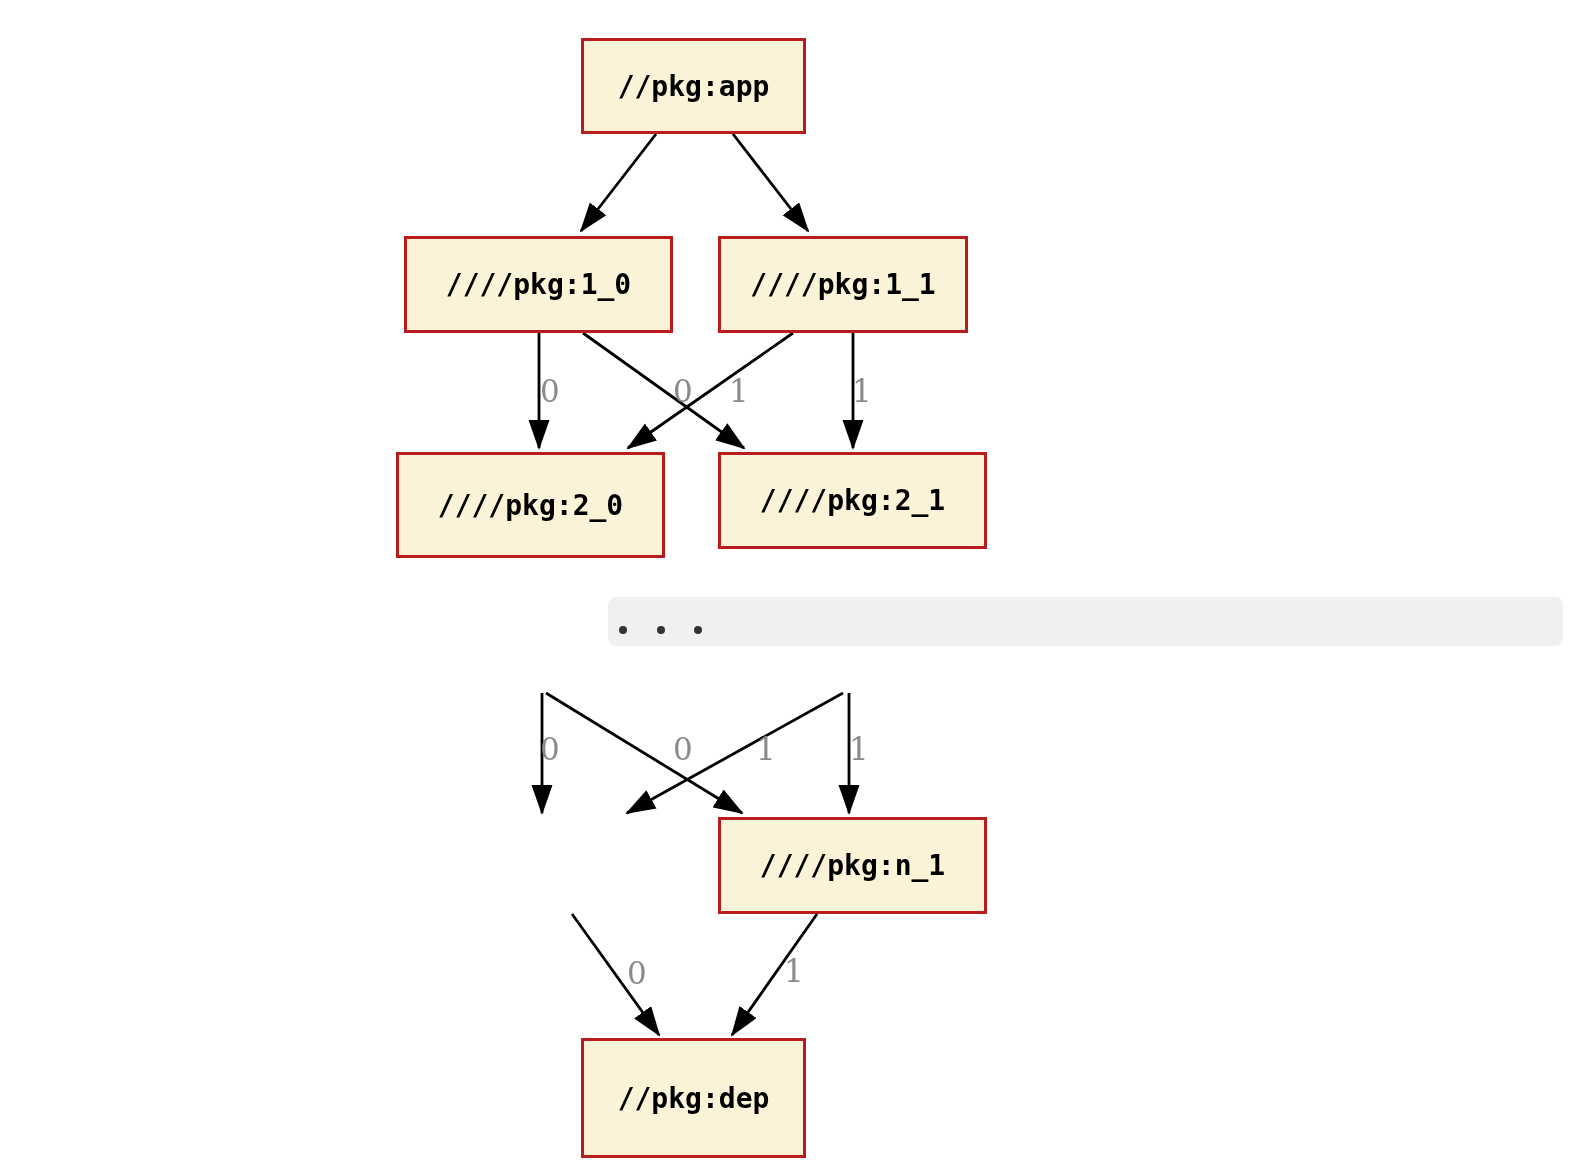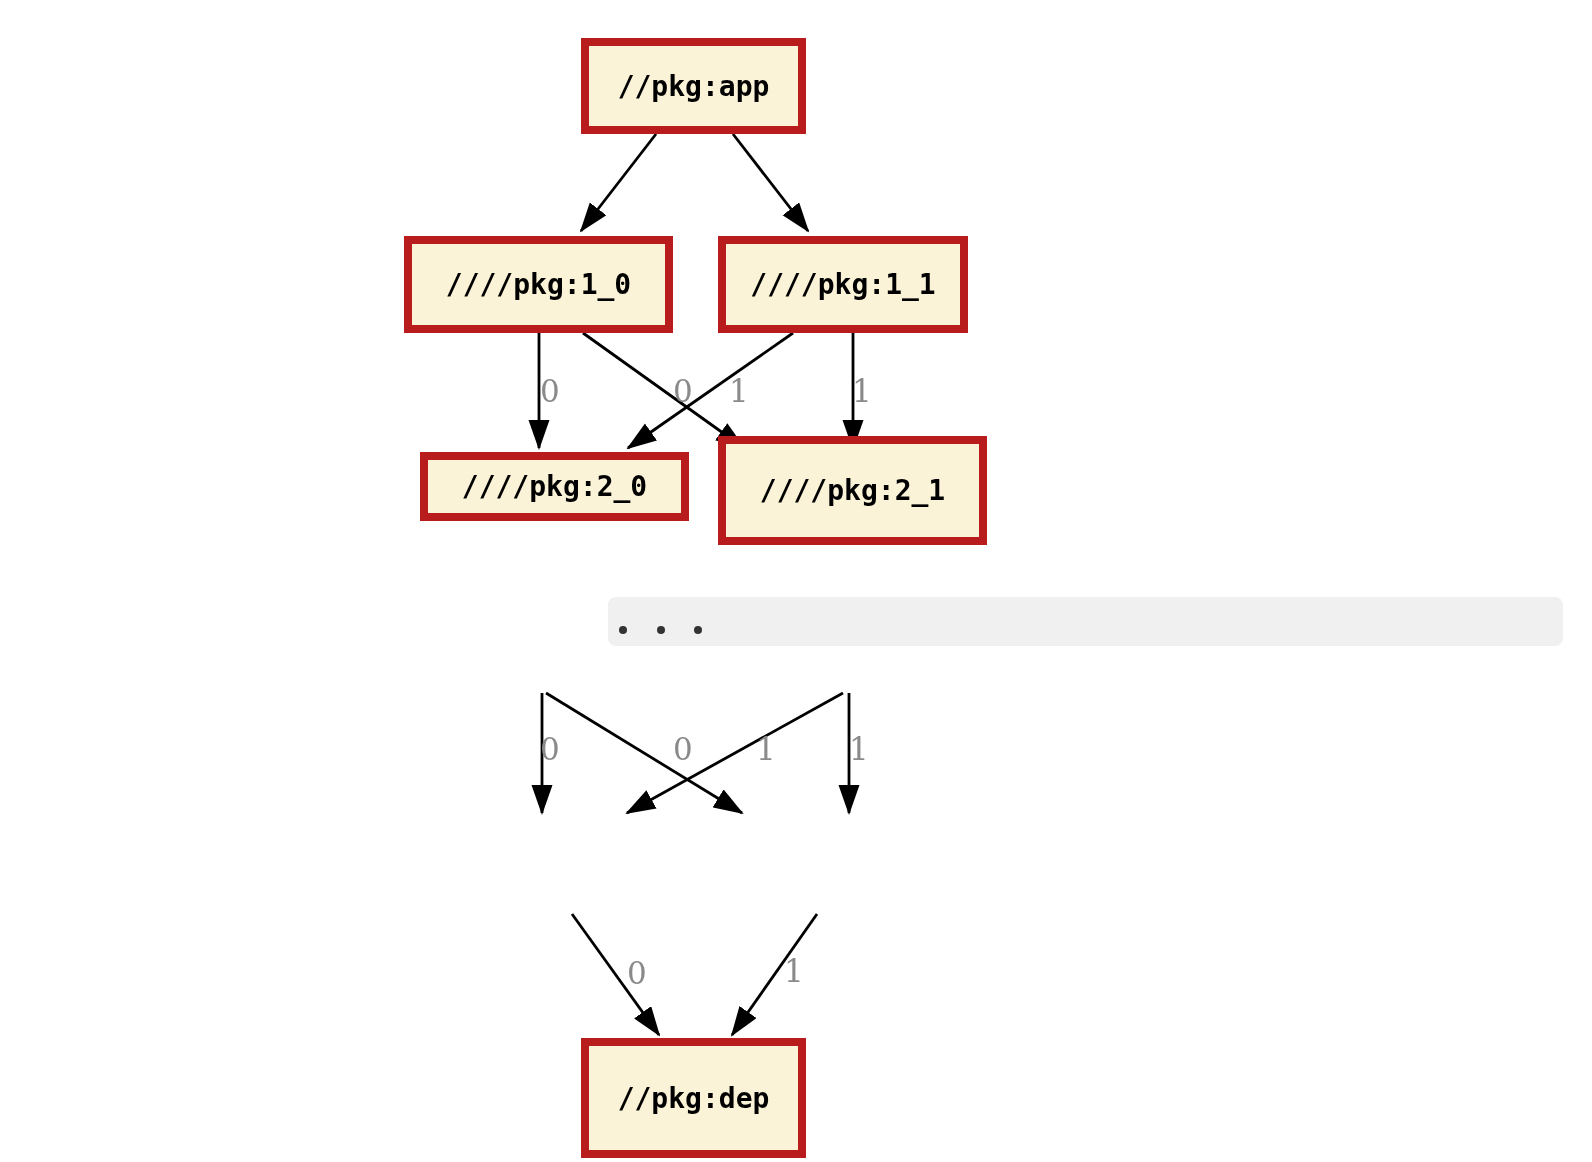--- a/index.html
+++ b/index.html
@@ -7,31 +7,31 @@
     position:relative;
     width:1592px;height:1162px;
     background:#ffffff;
     overflow:hidden;
     font-family:"DejaVu Sans Mono", monospace;
   }
   .edges-svg{position:absolute;left:0;top:0;width:1592px;height:1162px;}
   .edges-svg path.edge{stroke:#000000;stroke-width:2.8;fill:none;}
   .node{
     position:absolute;box-sizing:border-box;
-    background:#fbf3d7;border:8px solid #b91c1c;
+    background:#fbf3d7;border:3px solid #b91c1c;
     display:flex;align-items:center;justify-content:center;
     font-family:"DejaVu Sans Mono", monospace;
     font-weight:bold;font-size:28px;color:#000000;
     white-space:nowrap;
   }
   .node-app {left:581px;top:38px;  width:225px;height:96px;}
   .node-1_0 {left:404px;top:236px; width:269px;height:97px;}
   .node-1_1 {left:718px;top:236px; width:250px;height:97px;}
-  .node-2_0 {left:420px;top:452px; width:269px;height:69px;}
-  .node-2_1 {left:718px;top:436px; width:269px;height:109px;}
+  .node-2_0 {left:396px;top:452px; width:269px;height:106px;}
+  .node-2_1 {left:718px;top:452px; width:269px;height:97px;}
   .node-n_0 {left:404px;top:817px; width:269px;height:97px;}
   .node-n_1 {left:718px;top:817px; width:269px;height:97px;}
   .node-dep {left:581px;top:1038px;width:225px;height:120px;}
   .elabel{
     position:absolute;
     font-family:"DejaVu Serif", serif;
     font-size:31px;line-height:1;
     color:#8a8a8a;
   }
   .el-a{left:540px;top:376px;}
@@ -92,20 +92,23 @@
   </div>
   <div class="node node-1_1">
     <span>////pkg:1_1</span>
   </div>
   <div class="node node-2_0">
     <span>////pkg:2_0</span>
   </div>
   <div class="node node-2_1">
     <span>////pkg:2_1</span>
   </div>
+  <div class="node node-n_1">
+    <span>////pkg:n_1</span>
+  </div>
   <div class="node node-dep">
     <span>//pkg:dep</span>
   </div>
 
   <div class="ellipsis-band">
     <span class="dot dot-1"></span>
     <span class="dot dot-2"></span>
     <span class="dot dot-3"></span>
   </div>
 

